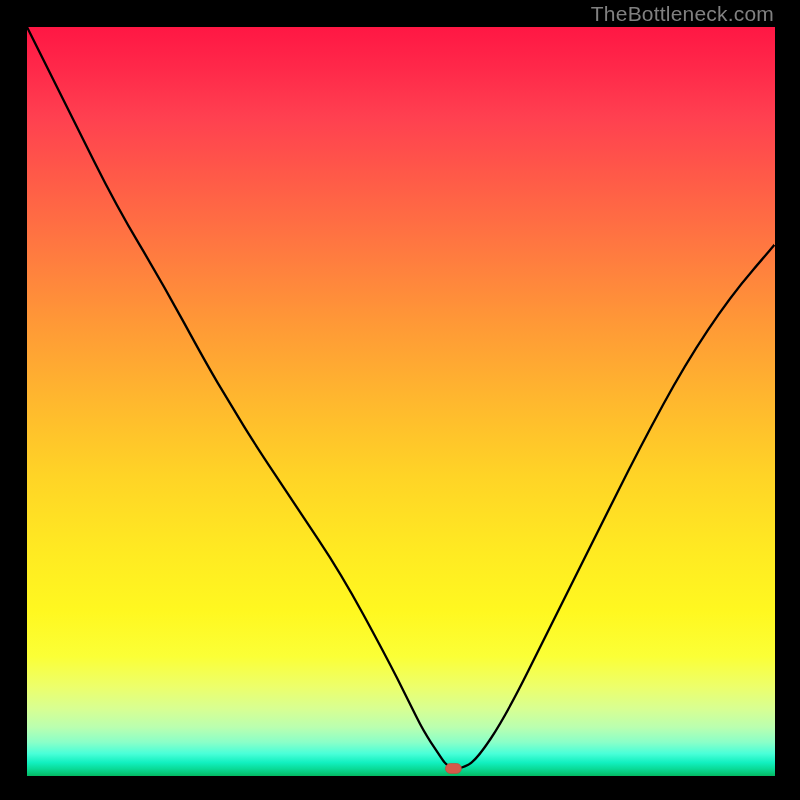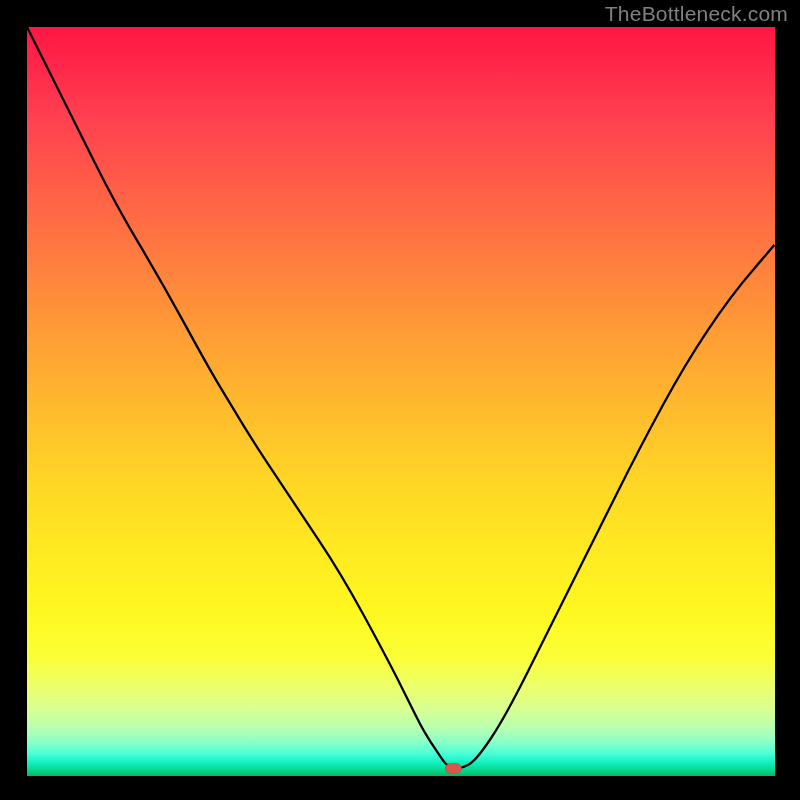--- a/index.html
+++ b/index.html
@@ -7,21 +7,21 @@
     width: 800px;
     height: 800px;
     background: #000000;
     position: relative;
     font-family: Arial, Helvetica, sans-serif;
     overflow: hidden;
   }
   .attribution {
     position: absolute;
     top: 2px;
-    right: 12px;
+    right: 26px;
     color: #808080;
     font-size: 21px;
     font-weight: 500;
     letter-spacing: 0.2px;
     z-index: 10;
   }
   .plot-area {
     position: absolute;
     left: 27px;
     top: 27px;

